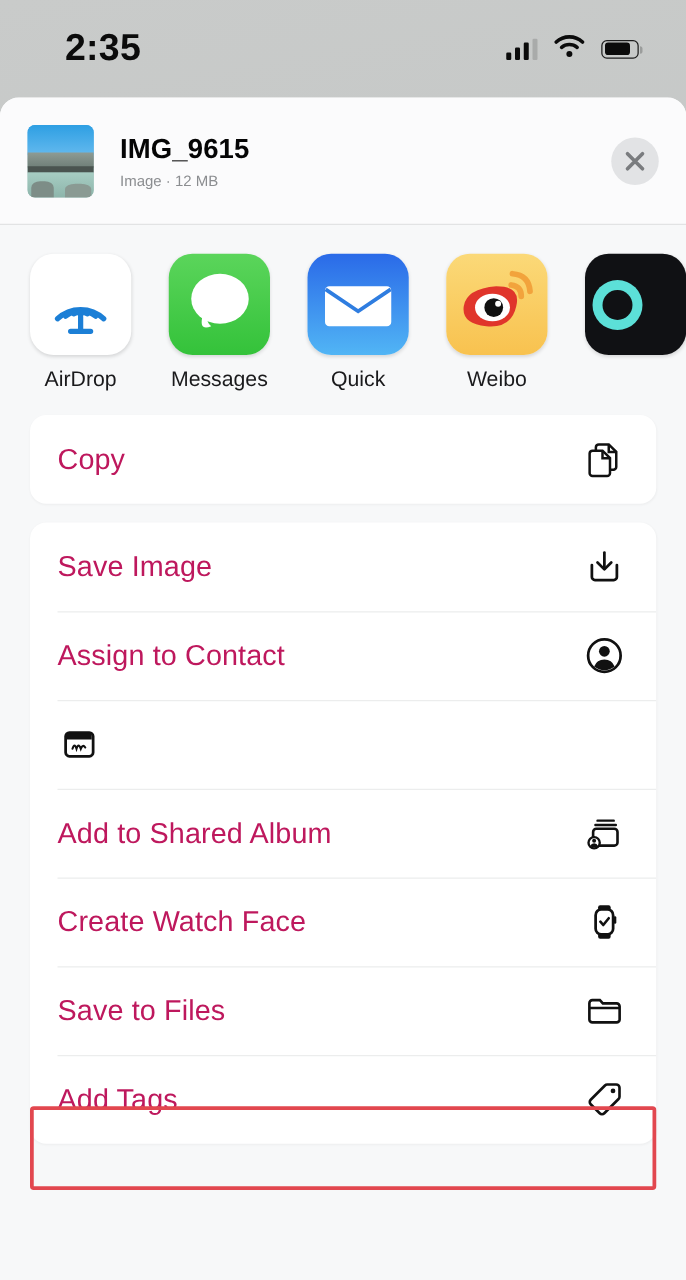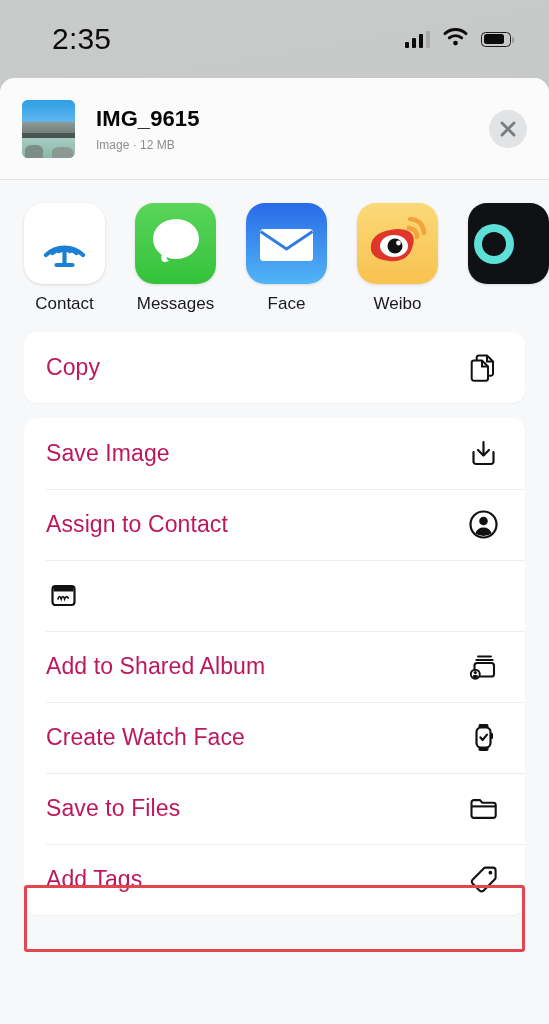--- a/index.html
+++ b/index.html
@@ -15,21 +15,21 @@
     background:linear-gradient(170deg,#c9cbca 0%,#c3c6c5 38%,#d9dbda 72%,#e7e9e8 100%);
   }
 
   
   .status-bar {
     position:absolute; top:0; left:0; width:549px; height:78px;
     display:flex; align-items:center; justify-content:space-between;
     padding:0 38px 0 52px;
   }
   .status-time {
-    font-size:30px; font-weight:normal; color:#0b0b0b;
+    font-size:30px; font-weight:bold; color:#0b0b0b;
     letter-spacing:0.2px;
   }
   .status-right { display:flex; align-items:center; gap:13px; }
 
   .sig { display:flex; align-items:flex-end; gap:2.5px; height:17px; }
   .sig i { display:block; width:4.5px; background:#0b0b0b; border-radius:1px; }
   .sig i:nth-child(1){ height:6px; }
   .sig i:nth-child(2){ height:10px; }
   .sig i:nth-child(3){ height:14px; }
   .sig i:nth-child(4){ height:17px; background:#a9abaa; }
@@ -204,41 +204,41 @@
     <div class="app">
       <div class="app-icon ic-airdrop">
         <svg width="81" height="81" viewBox="0 0 81 81">
           <path d="M22 52 A27 27 0 0 1 59 52" stroke="#1c7fd6" stroke-width="4.2" fill="none" stroke-linecap="round"></path>
           <path d="M28.5 50 A20 20 0 0 1 52.5 50" stroke="#1c7fd6" stroke-width="4.2" fill="none" stroke-linecap="round"></path>
           <path d="M35 48 A13 13 0 0 1 46 48" stroke="#1c7fd6" stroke-width="4.2" fill="none" stroke-linecap="round"></path>
           <circle cx="40.5" cy="47" r="3.1" fill="#1c7fd6"></circle>
           <path d="M40.5 50.5 L40.5 62 M32.5 62 L48.5 62" stroke="#1c7fd6" stroke-width="4.2" fill="none" stroke-linecap="round"></path>
         </svg>
       </div>
-      <div class="app-label">Contact</div>
+      <div class="app-label">AirDrop</div>
     </div>
 
     <div class="app">
       <div class="app-icon ic-messages">
         <svg width="81" height="81" viewBox="0 0 81 81">
           <ellipse cx="41" cy="36" rx="23" ry="20" fill="#ffffff"></ellipse>
           <path d="M27 50 Q24 62 34 58 Q30 55 31 50 Z" fill="#ffffff"></path>
         </svg>
       </div>
       <div class="app-label">Messages</div>
     </div>
 
     <div class="app">
       <div class="app-icon ic-mail">
         <svg width="81" height="81" viewBox="0 0 81 81">
           <rect x="14" y="26" width="53" height="32" rx="3.5" fill="#ffffff"></rect>
           <path d="M14.5 28.5 L40.5 46 L66.5 28.5" stroke="#2f7de0" stroke-width="3" fill="none"></path>
         </svg>
       </div>
-      <div class="app-label">Face</div>
+      <div class="app-label">Quick</div>
     </div>
 
     <div class="app">
       <div class="app-icon ic-weibo">
         <svg width="81" height="81" viewBox="0 0 81 81">
           <path d="M53 16 Q66 17 67 30" stroke="#f2a33c" stroke-width="4.6" fill="none" stroke-linecap="round"></path>
           <path d="M52 25 Q60 26 60 34" stroke="#f2a33c" stroke-width="4.6" fill="none" stroke-linecap="round"></path>
           <path d="M40 26 Q60 26 56 42 Q52 60 32 58 Q12 56 14 42 Q16 28 40 26 Z" fill="#e0352b"></path>
           <ellipse cx="37" cy="43" rx="14" ry="11" fill="#ffffff"></ellipse>
           <ellipse cx="38" cy="43" rx="7.5" ry="7.5" fill="#111111"></ellipse>

